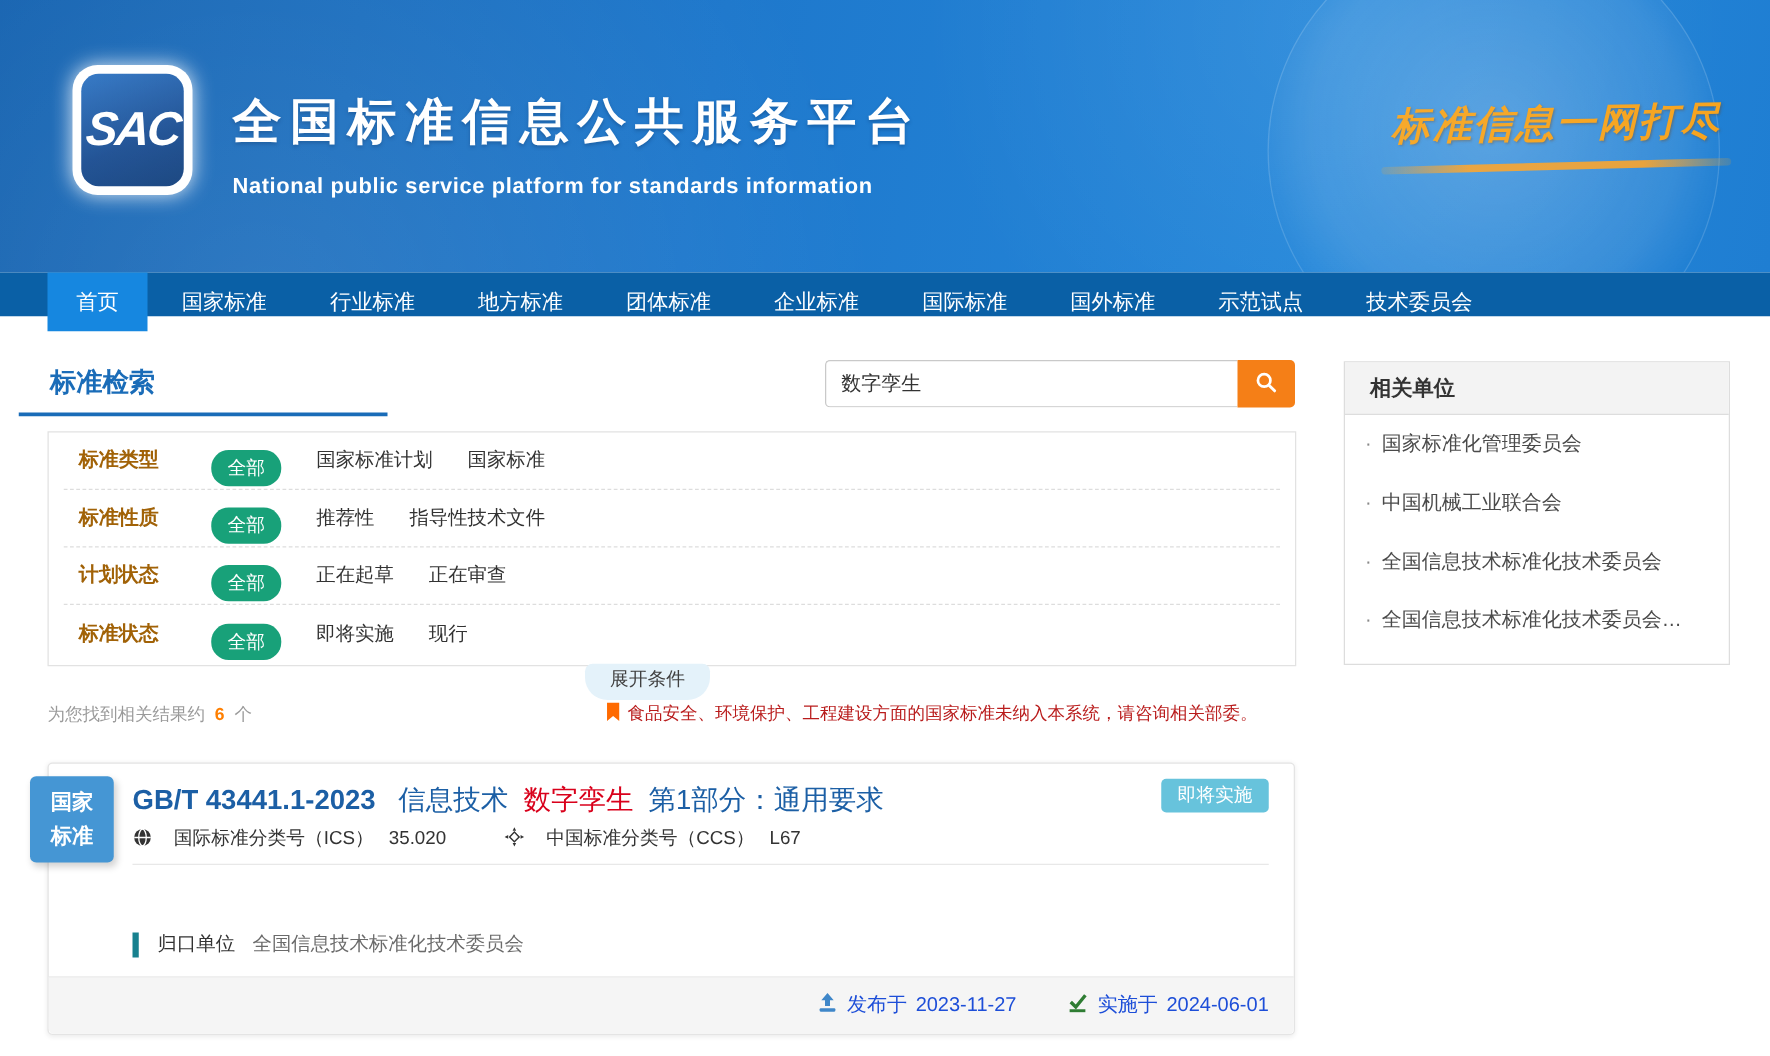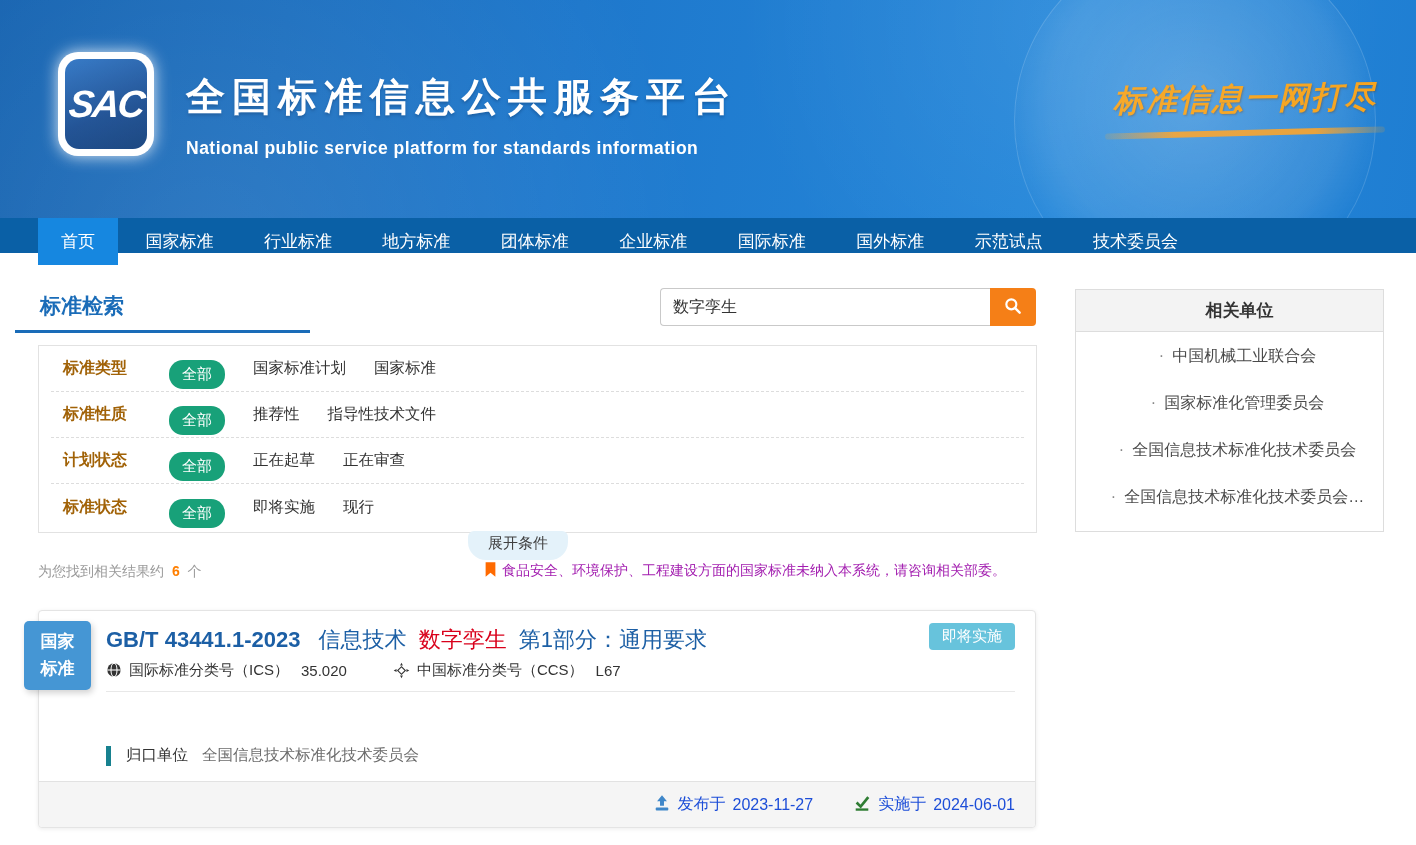--- a/index.html
+++ b/index.html
@@ -55,21 +55,21 @@
          background:#1a6cb8; }
   .search-box { position:absolute; left:660px; top:288px; width:376px; height:38px; display:flex; }
   .search-input { flex:1; height:38px; border:1px solid #c9c9c9; border-right:none;
          border-radius:4px 0 0 4px; font-size:16px; color:#333; padding:0 12px; outline:none;
          font-family:"Liberation Sans", sans-serif; }
   .search-btn { width:46px; height:38px; background:#f57f17; border:none; cursor:pointer;
          border-radius:0 4px 4px 0; display:flex; align-items:center; justify-content:center; }
 
   
   .sidebar { position:absolute; left:1075px; top:289px; width:309px; height:243px;
-         border:1px solid #ddd; background:#fff;text-align:center; }
+         border:1px solid #ddd; background:#fff; }
   .sidebar-hd { height:42px; line-height:42px; background:#f3f3f3; border-bottom:1px solid #ddd;
          padding-left:20px; font-size:17px; font-weight:bold; color:#333; }
   .sidebar-item { height:47px; line-height:47px; padding-left:16px; font-size:16px; color:#4a4a4a;
          white-space:nowrap; overflow:hidden; cursor:pointer; }
   .sidebar-item::before { content:"·"; margin-right:8px; color:#888; }
 
   
   .filter-box { position:absolute; left:38px; top:345px; width:999px; height:188px;
          border:1px solid #e2e2e2; background:#fff; }
   .filter-row { height:46px; display:flex; align-items:center; margin:0 12px;
@@ -79,41 +79,41 @@
   .f-all { margin-left:26px; background:#18a179; color:#fff; border:none; border-radius:14px;
          font-size:15px; padding:5px 13px; cursor:pointer; font-family:"Liberation Sans", sans-serif;margin-top:12px; }
   .f-opt { margin-left:28px; font-size:15.5px; color:#333; cursor:pointer; }
   .expand-pill { position:absolute; left:468px; top:531px; background:#e4f2fa;
          border-radius:6px 6px 18px 18px; padding:3px 20px 7px; font-size:15px; color:#404040;
          cursor:pointer; }
 
   
   .result-count { position:absolute; left:38px; top:563px; font-size:14px; color:#9a9a9a; }
   .result-count .num { color:#ff7f00; font-weight:bold; margin:0 4px; }
-  .notice { position:absolute; left:484px; top:561px; font-size:14px; color:#a21caf;
+  .notice { position:absolute; left:484px; top:561px; font-size:14px; color:#b91c1c;
          display:flex; align-items:center; gap:5px; }
 
   
   .card { position:absolute; left:38px; top:610px; width:998px; height:218px;
          border:1px solid #e4e4e4; border-radius:4px; background:#fff;
          box-shadow:0 1px 4px rgba(0,0,0,.08); }
   .type-badge { position:absolute; left:-15px; top:10px; width:67px; height:69px;
          background:#4596d4; border-radius:5px; color:#fff; font-size:17px; font-weight:bold;
          display:flex; flex-direction:column; align-items:center; justify-content:center;
          line-height:1.55; box-shadow:2px 3px 6px rgba(0,0,0,.18); }
   .card-title { position:absolute; left:67px; top:14px; font-size:22px; white-space:nowrap; }
   .card-title .code { font-weight:bold; color:#1c5fa5; margin-right:12px; }
   .card-title .t { color:#1c5fa5; }
   .card-title .hl { color:#d9001b; margin:0 6px; }
   .status-badge { position:absolute; right:20px; top:12px; background:#67c3dc; color:#fff;
          font-size:15px; padding:4px 13px; border-radius:4px; }
   .card-meta { position:absolute; left:67px; top:50px; font-size:15px; color:#333;
          display:flex; align-items:center; }
   .card-meta .val { margin-left:12px; }
-  .card-meta .lbl { margin-left:7px; }
+  .card-meta .lbl { margin-left:17px; }
   .card-meta .grp2 { margin-left:46px; display:flex; align-items:center; }
   .card-divider { position:absolute; left:67px; right:20px; top:80px; border-top:1px solid #e8e8e8; }
   .field-row { position:absolute; left:67px; display:flex; align-items:center; }
   .field-row .bar { width:5px; height:20px; background:#17818f; margin-right:15px; }
   .field-row .flabel { font-size:15.5px; color:#333; margin-right:14px; white-space:nowrap; }
   .field-row .fvalue { font-size:15.5px; color:#6b6b6b; white-space:nowrap; }
   .card-footer { position:absolute; left:0; right:0; bottom:0; height:46px; background:#f5f5f5;
          border-top:1px solid #e2e2e2; border-radius:0 0 4px 4px;
          display:flex; align-items:center; justify-content:flex-end; padding-right:20px; gap:40px; }
   .date-grp { display:flex; align-items:center; gap:7px; font-size:16px; color:#1d4ed8; }
@@ -162,22 +162,22 @@
         <svg width="20" height="20" viewBox="0 0 24 24">
           <circle cx="10" cy="10" r="6" fill="none" stroke="#fff" stroke-width="2.6"></circle>
           <line x1="14.6" y1="14.6" x2="20" y2="20" stroke="#fff" stroke-width="2.8" stroke-linecap="round"></line>
         </svg>
       </span>
     </button>
   </div>
 
   <div class="sidebar">
     <div class="sidebar-hd">相关单位</div>
+    <div class="sidebar-item">国家标准化管理委员会</div>
     <div class="sidebar-item">中国机械工业联合会</div>
-    <div class="sidebar-item">国家标准化管理委员会</div>
     <div class="sidebar-item">全国信息技术标准化技术委员会</div>
     <div class="sidebar-item">全国信息技术标准化技术委员会…</div>
   </div>
 
   <div class="filter-box">
     <div class="filter-row">
       <span class="f-label">标准类型</span>
       <button class="f-all">全部</button>
       <span class="f-opt">国家标准计划</span>
       <span class="f-opt">国家标准</span>

